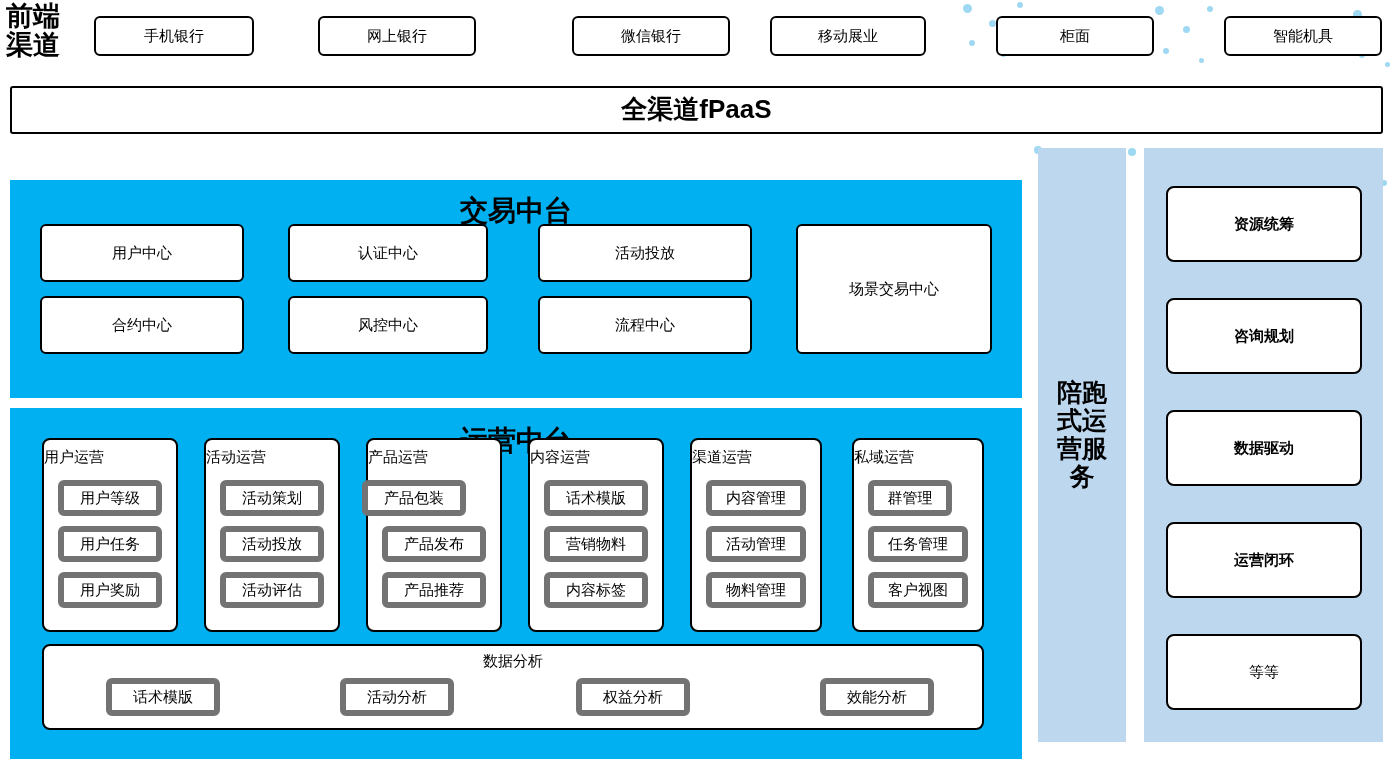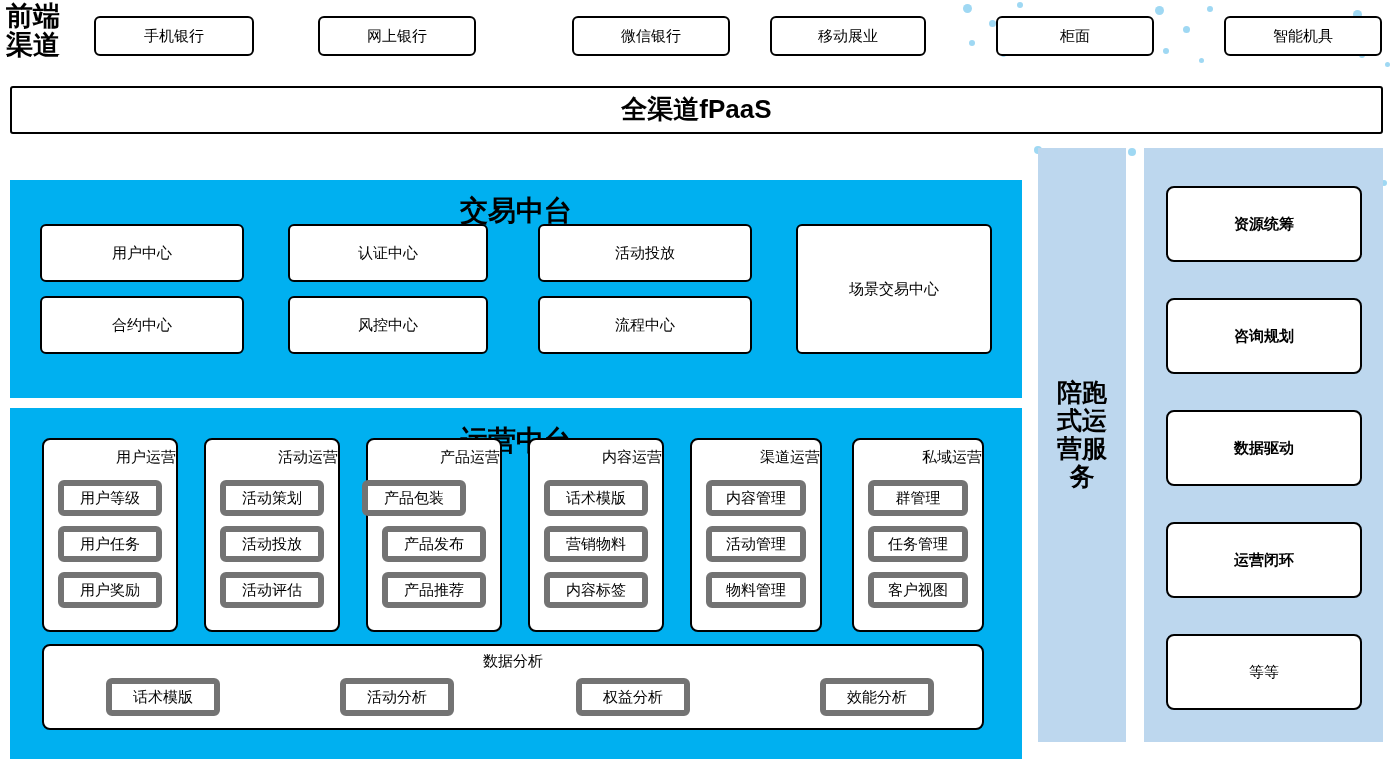--- a/index.html
+++ b/index.html
@@ -86,21 +86,21 @@
     box-sizing: border-box;
     background: #ffffff;
     border: 2px solid #000000;
     border-radius: 8px;
   }
   .op-col-title {
     position: absolute;
     left: 0;
     right: 0;
     top: 8px;
-    text-align: right;
+    text-align: left;
     font-size: 15px;
   }
   .op-item {
     position: absolute;
     box-sizing: border-box;
     background: #ffffff;
     border: 6px solid #737373;
     border-radius: 6px;
     display: flex;
     align-items: center;
@@ -321,21 +321,21 @@
   <div class="op-item" style="left:706px;top:526px;width:100px;height:36px;">
       <span>活动管理</span>
     </div>
   <div class="op-item" style="left:706px;top:572px;width:100px;height:36px;">
       <span>物料管理</span>
     </div>
 
   <div class="op-col" style="left:852px;top:438px;width:132px;height:194px;">
     <div class="op-col-title">私域运营</div>
   </div>
-  <div class="op-item" style="left:868px;top:480px;width:100px;height:36px;">
+  <div class="op-item" style="left:868px;top:480px;width:84px;height:36px;">
       <span>群管理</span>
     </div>
   <div class="op-item" style="left:868px;top:526px;width:100px;height:36px;">
       <span>任务管理</span>
     </div>
   <div class="op-item" style="left:868px;top:572px;width:100px;height:36px;">
       <span>客户视图</span>
     </div>
 
   <div class="analysis" style="left:42px;top:644px;width:942px;height:86px;">

